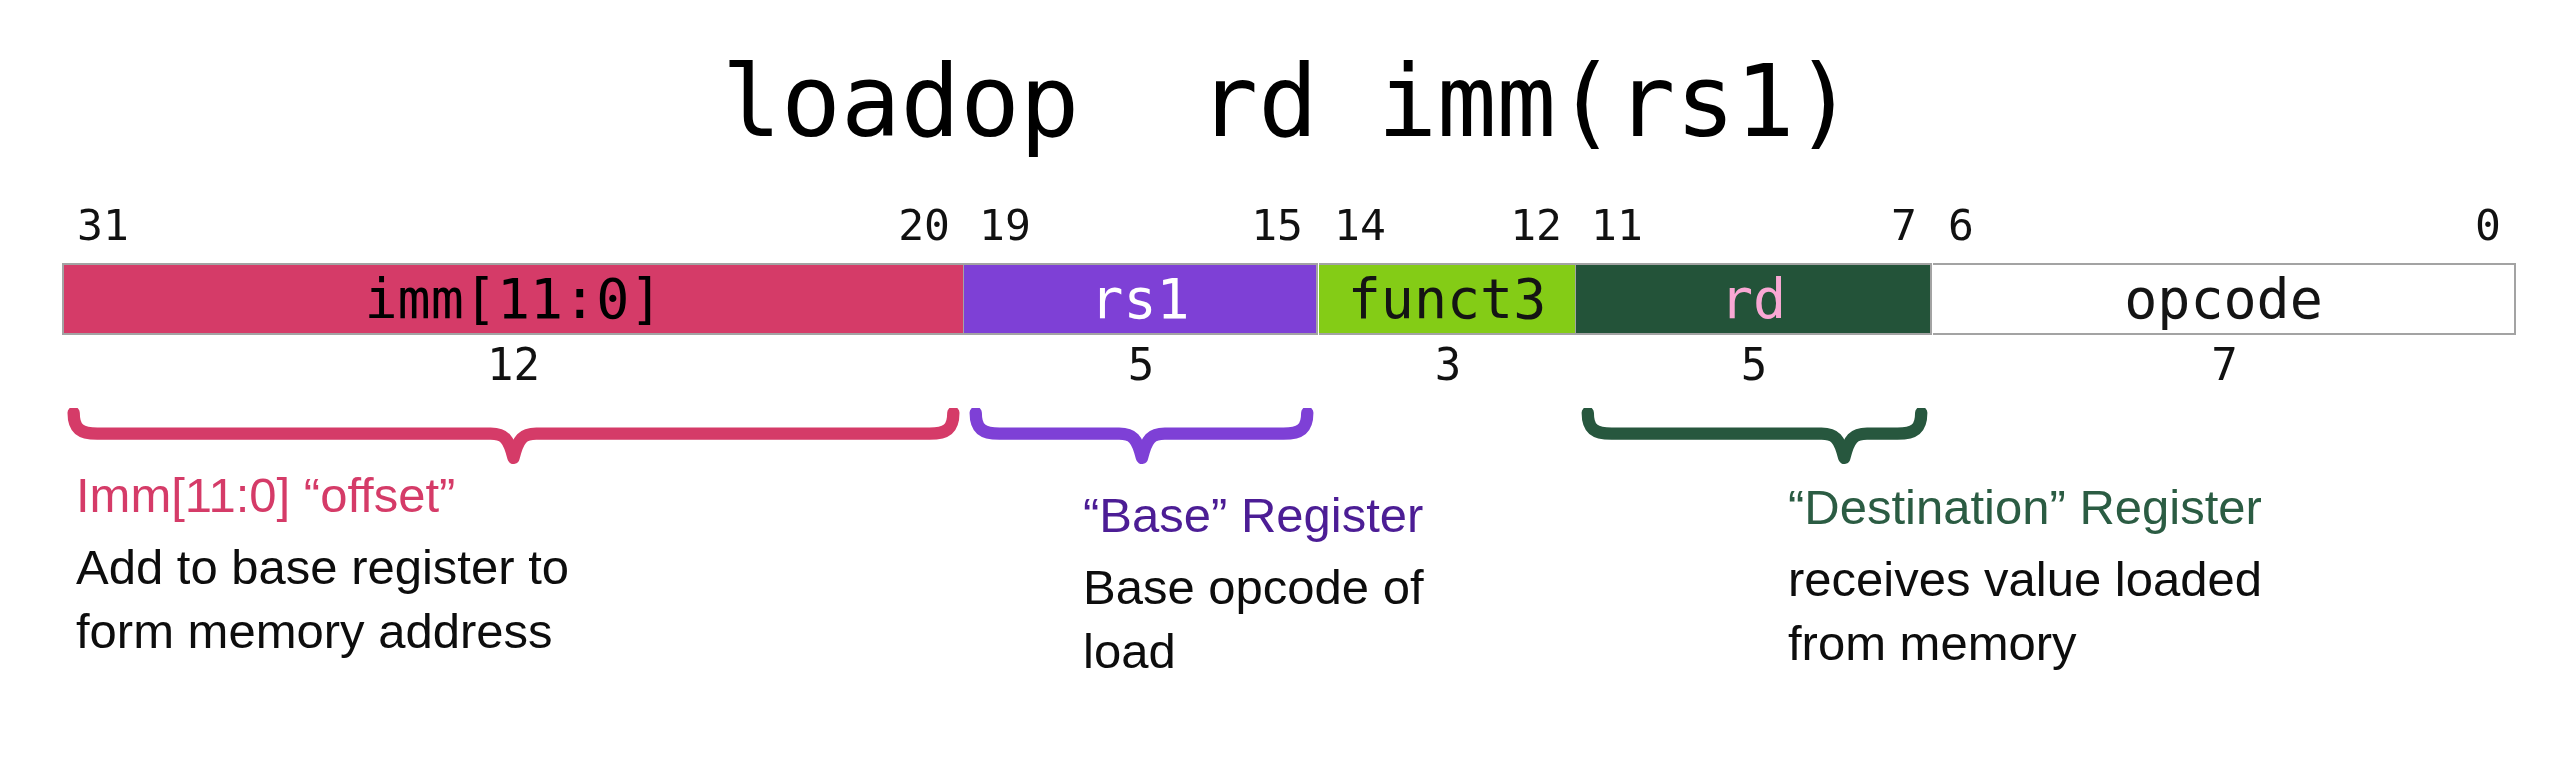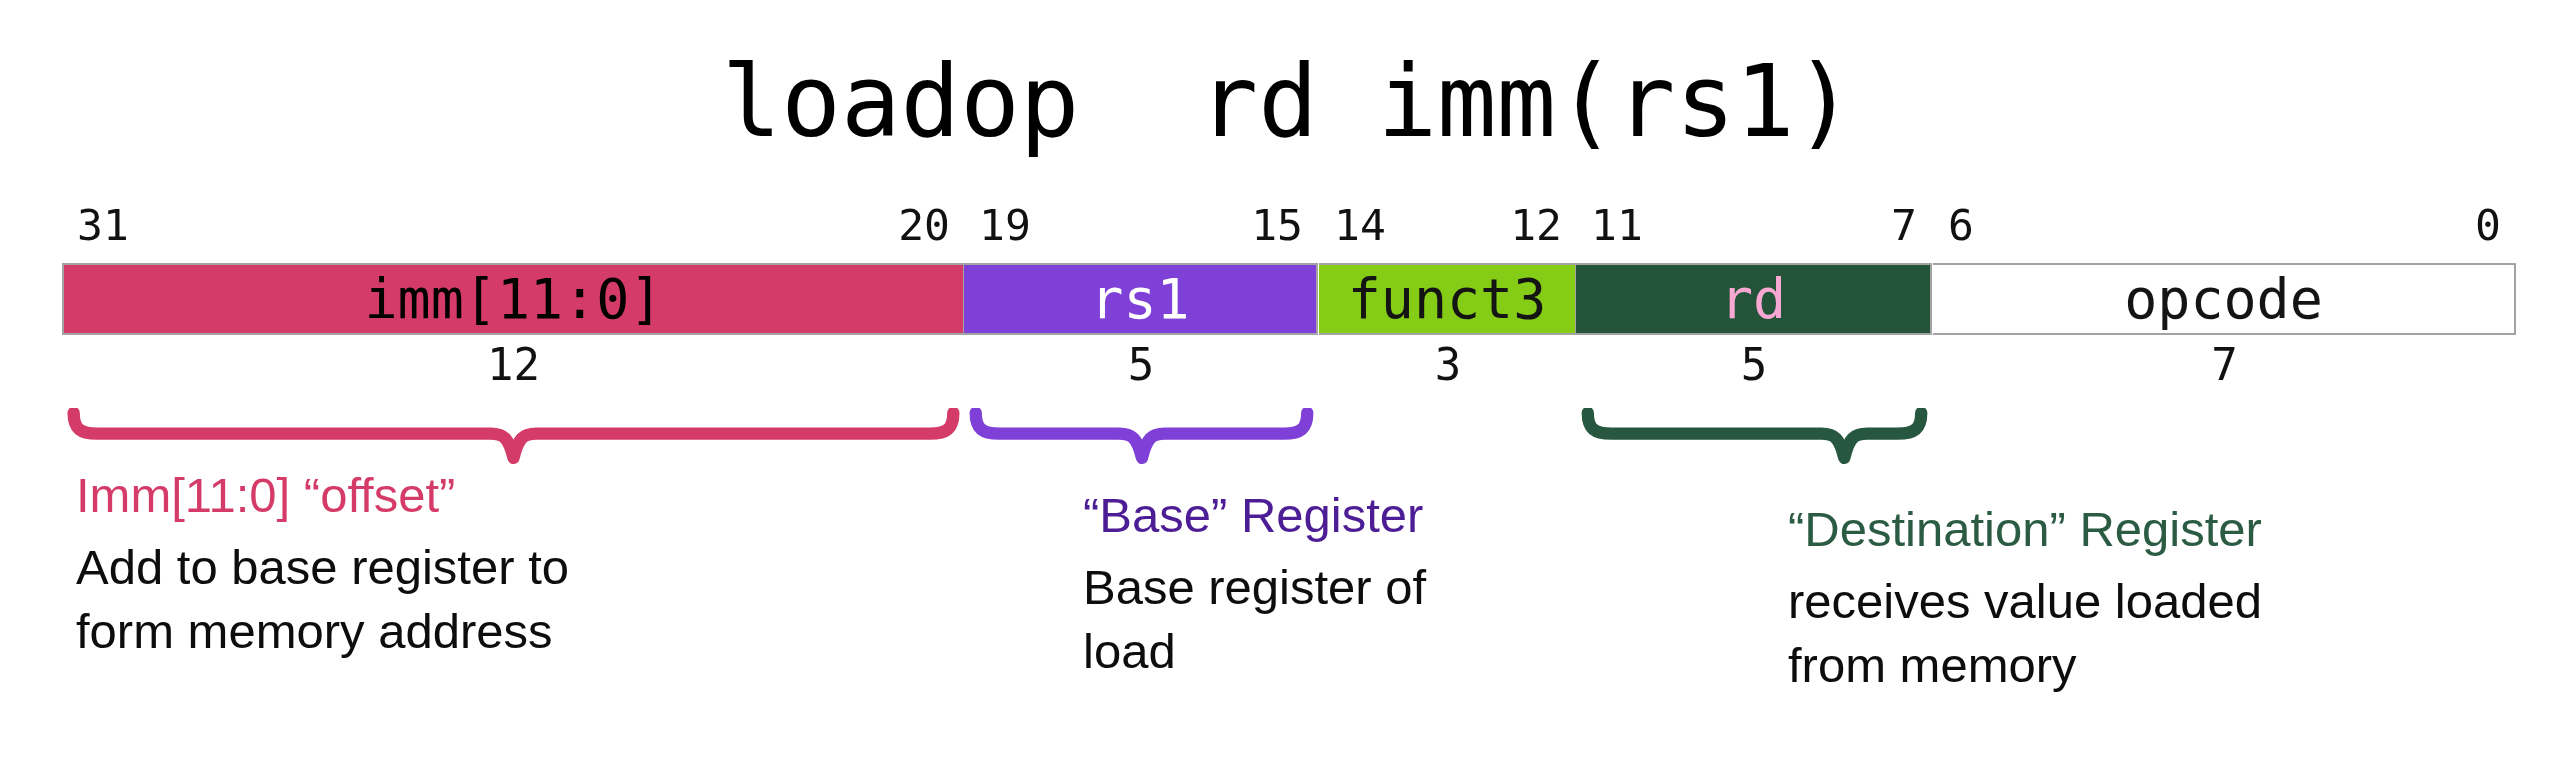--- a/index.html
+++ b/index.html
@@ -126,23 +126,23 @@
       </svg>
     </div>
   <div id="annotations-layer">
       <div class="annot" style="left: 76px; top: 463px;">
         <span class="annot-heading" style="color: rgb(213, 59, 104);">Imm[11:0] “offset”</span>
         <span class="annot-line">Add to base register to</span>
         <span class="annot-line">form memory address</span>
       </div>
       <div class="annot" style="left: 1083px; top: 483px;">
         <span class="annot-heading" style="color: #4c1d95;">“Base” Register</span>
-        <span class="annot-line">Base register of</span>
+        <span class="annot-line">Base opcode of</span>
         <span class="annot-line">load</span>
       </div>
       <div class="annot" style="left: 1788px; top: 475px;">
-        <span class="annot-heading" style="color: rgb(43, 92, 67); margin-top: 22px;">“Destination” Register</span>
+        <span class="annot-heading" style="color: rgb(43, 92, 67);">“Destination” Register</span>
         <span class="annot-line">receives value loaded</span>
         <span class="annot-line">from memory</span>
       </div>
     </div>
 </div>
 
 
 </body></html>

